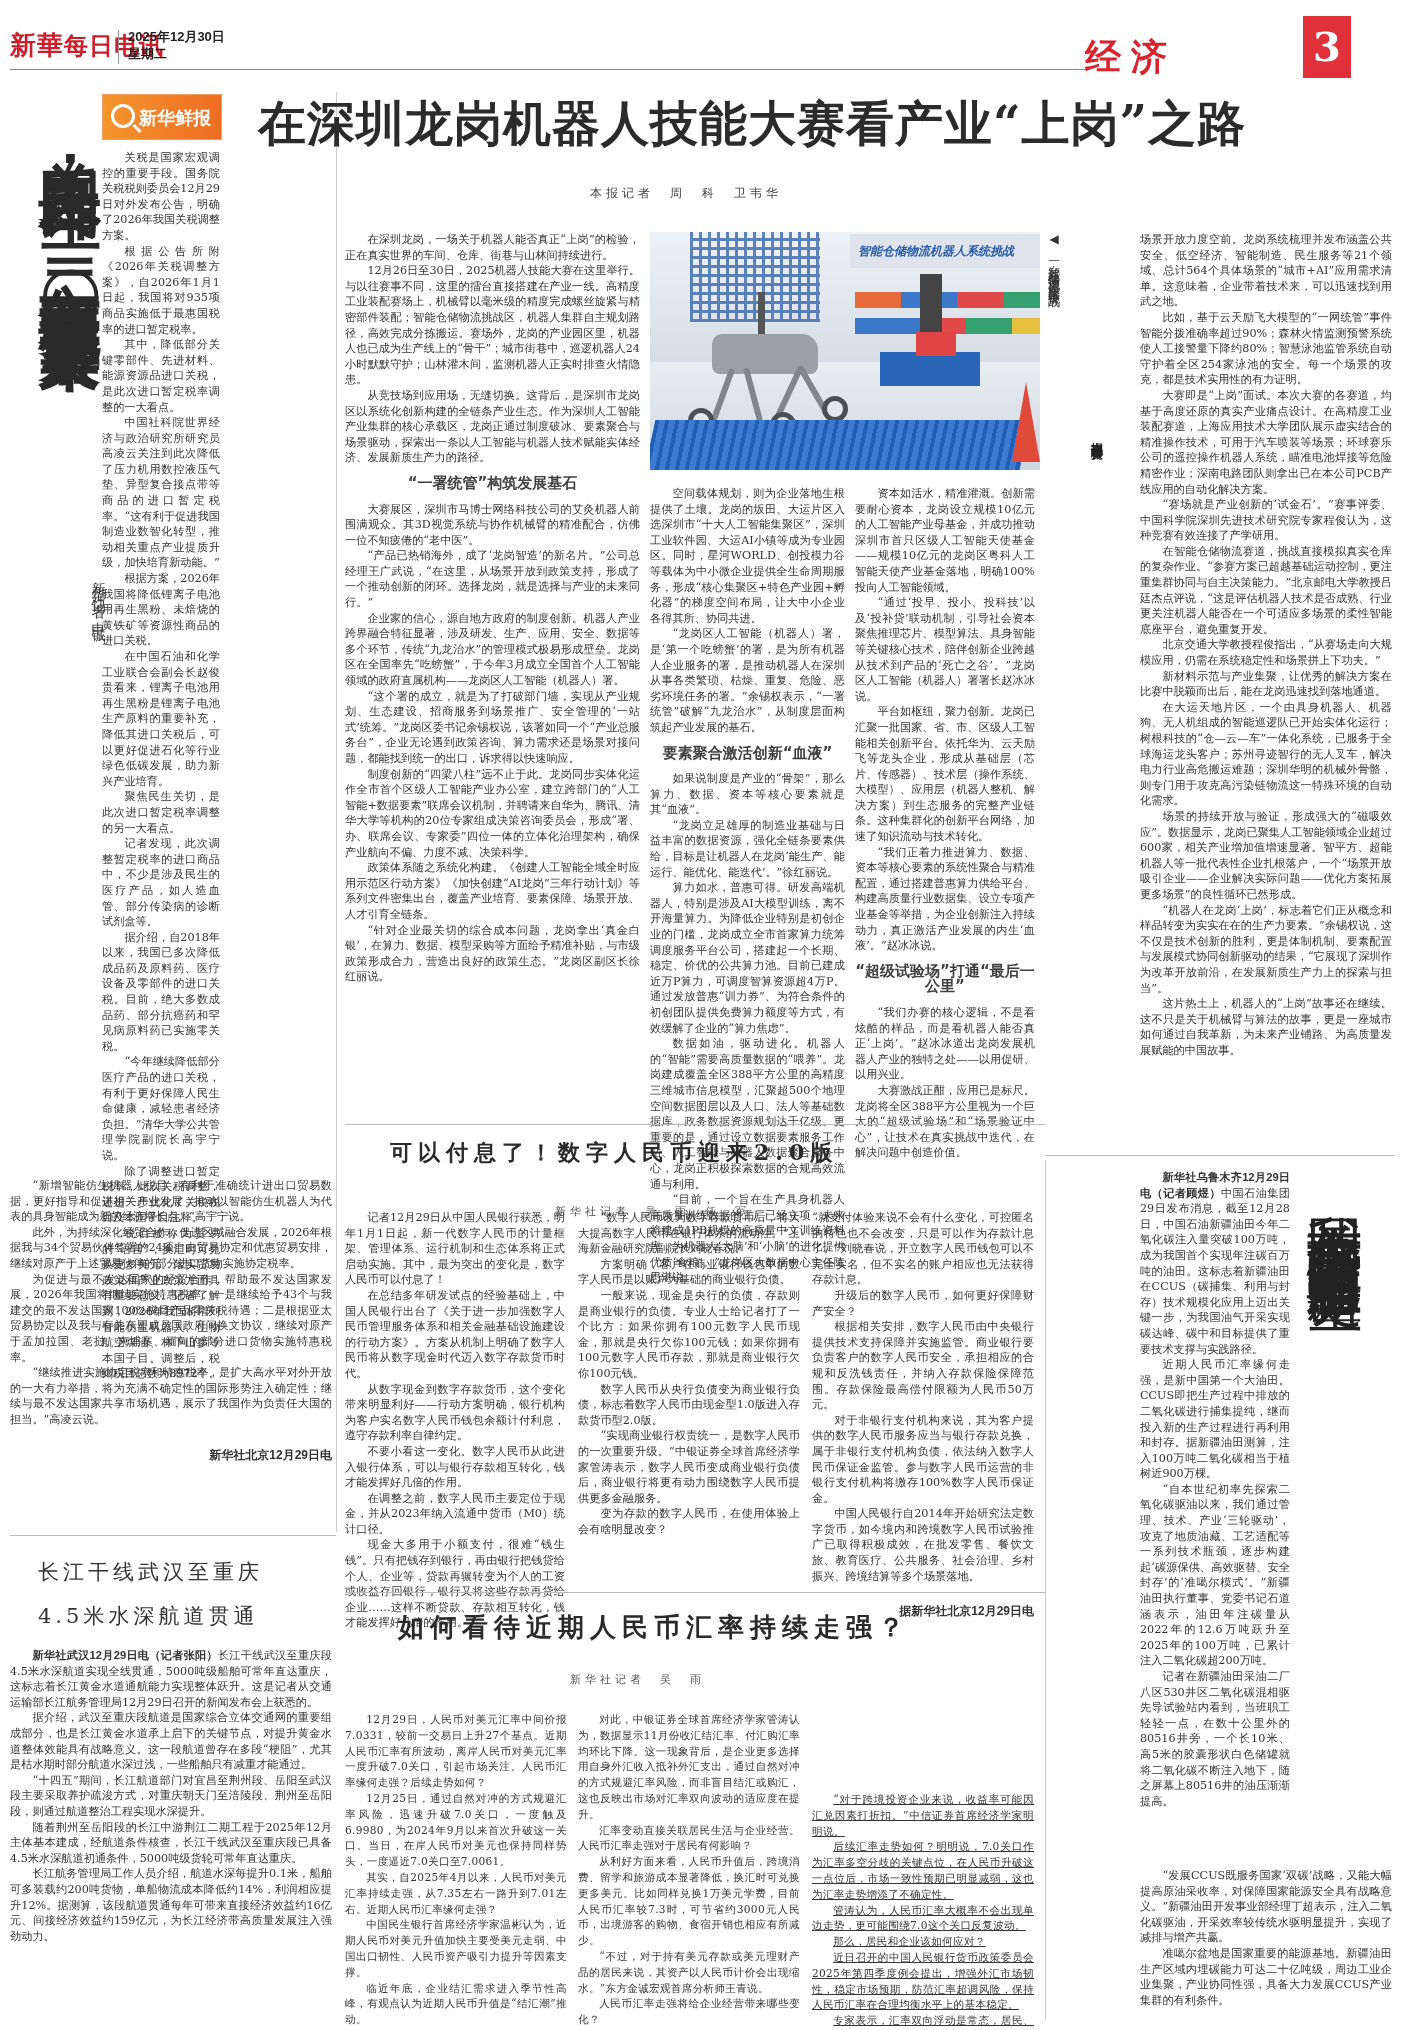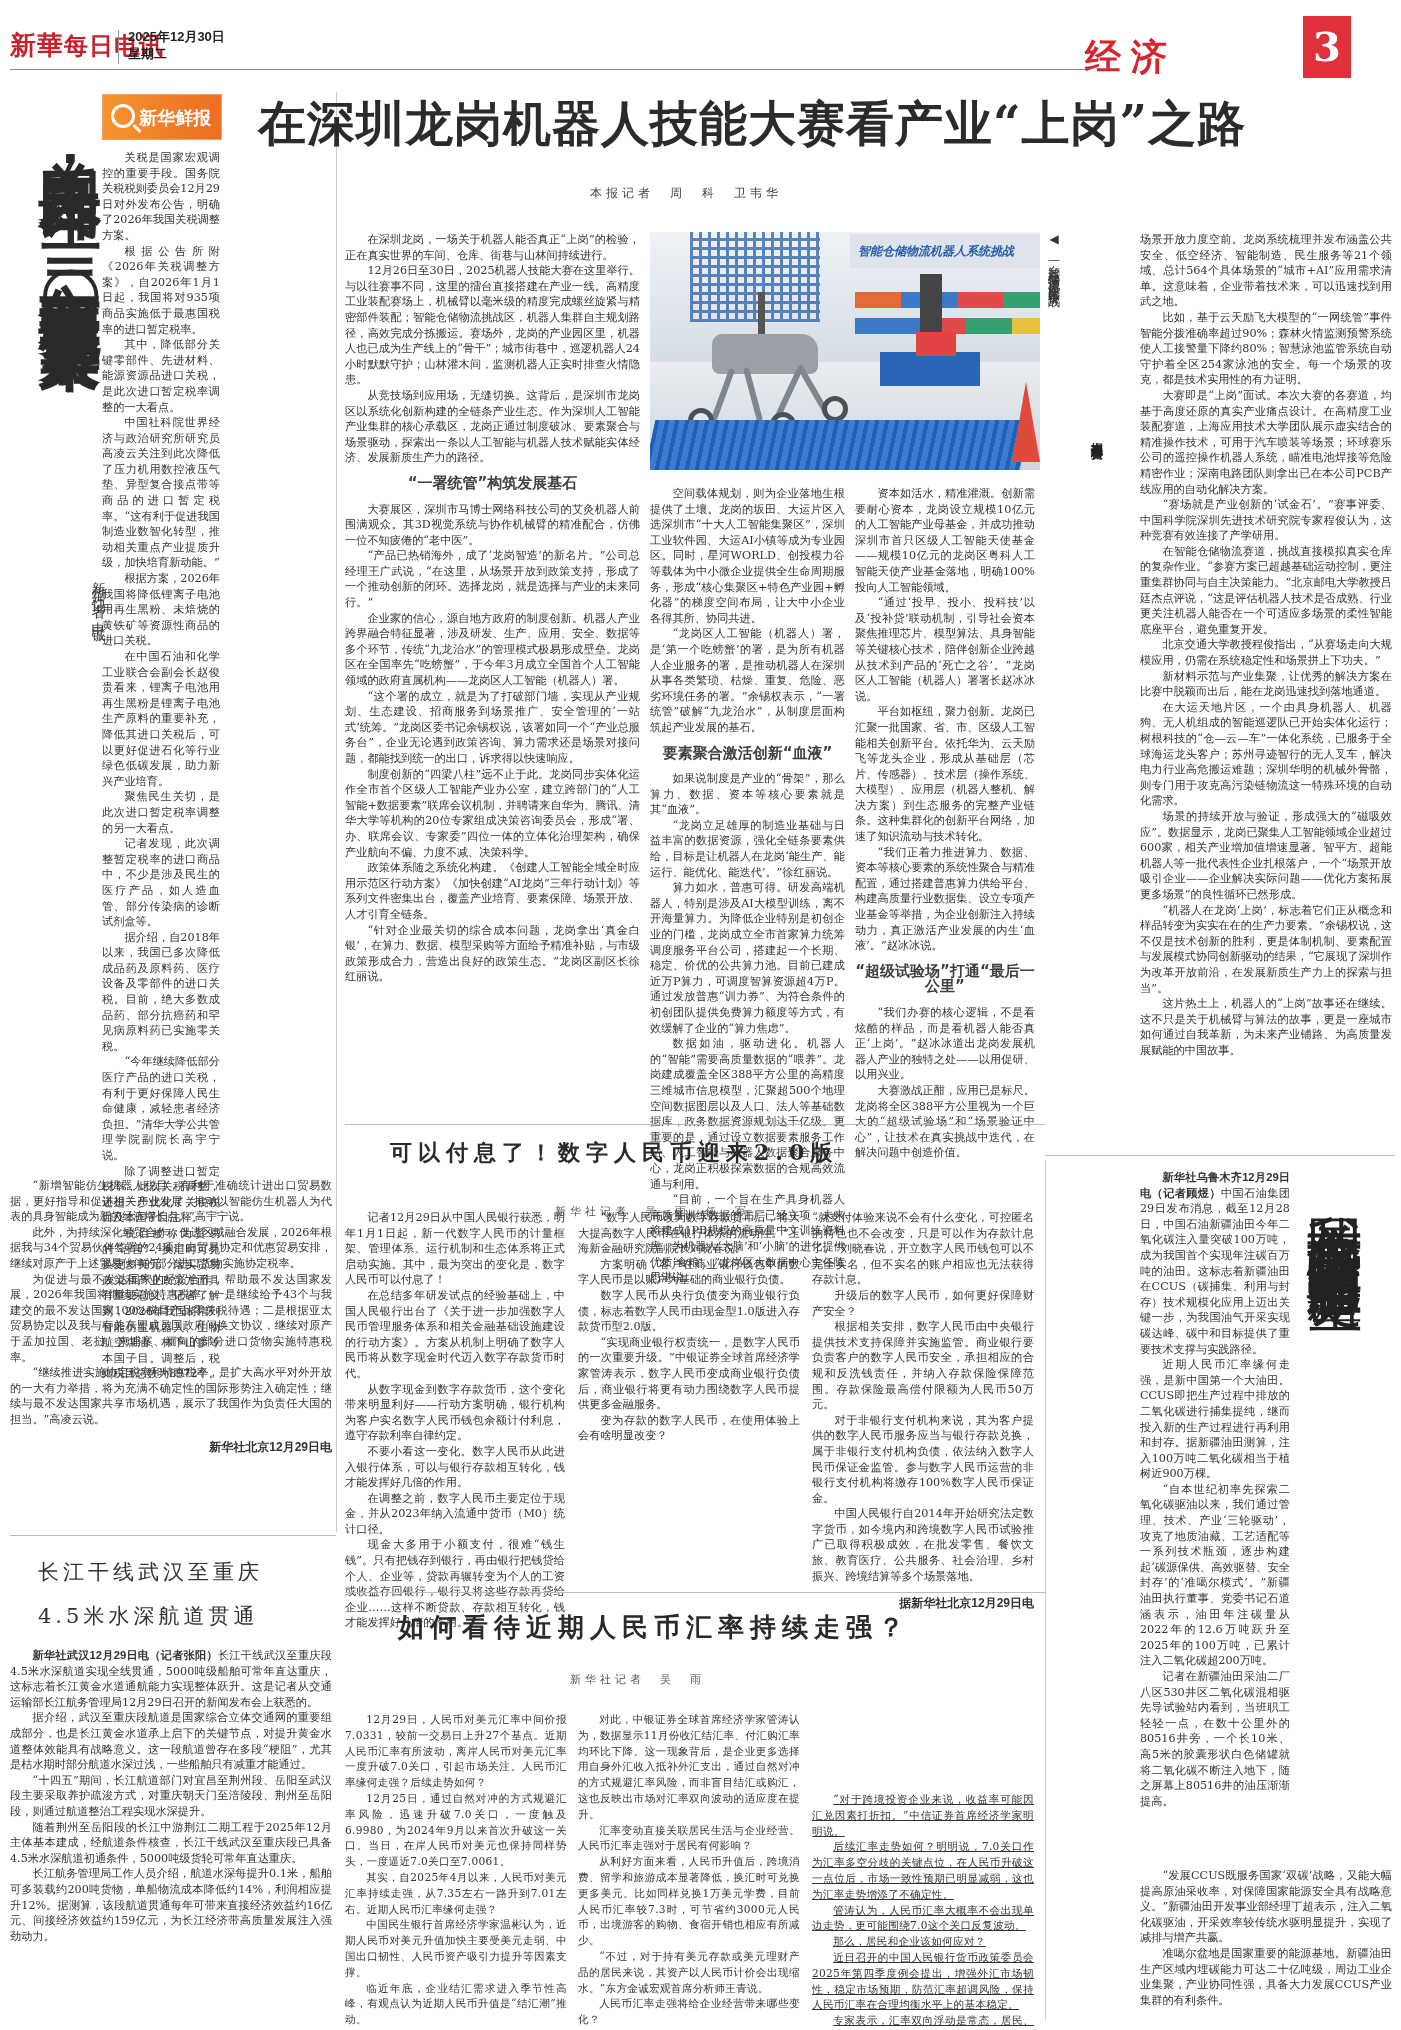--- a/index.html
+++ b/index.html
@@ -32,21 +32,21 @@
 
   
   .main-headline { left: 258px; top: 92px; font-size: 48px; font-weight: bold; color: #2b2b2b; letter-spacing: 1px; font-family: "DejaVu Serif", serif; }
   .main-byline { left: 590px; top: 185px; font-size: 12px; color: #444; letter-spacing: 4px; }
 
   
   .col { font-size: 11.2px; line-height: 15.6px; text-align: justify; color: #333; }
   .col p { text-indent: 2em; }
   .col p.noindent { text-indent: 0; }
   .subhead { font-size: 15px; font-weight: bold; text-align: center; color: #404040; font-family: "DejaVu Sans", sans-serif; margin: 10px 0 10px; text-indent: 0 !important; }
-  .dateline { font-family: "Liberation Sans", sans-serif; font-weight: bold; text-align: right; font-size: 12px; margin-top: 12px; text-indent: 0 !important; }
+  .dateline { font-family: "Liberation Sans", sans-serif; font-weight: bold; text-align: right; font-size: 12px; margin-top: 20px; text-indent: 0 !important; }
   .lead-bold { font-family: "Liberation Sans", sans-serif; font-weight: bold; }
 
   
   .photo { left: 650px; top: 232px; width: 390px; height: 238px; overflow: hidden; background: #dfe6ee; }
   .photo .bg-top { position: absolute; left: 0; top: 0; width: 390px; height: 130px; background: linear-gradient(180deg,#eef2f6,#d6dde5); }
   .photo .lattice { position: absolute; left: 40px; top: 0; width: 130px; height: 90px; background-image: repeating-linear-gradient(90deg,#2a5ea8 0 3px,transparent 3px 9px), repeating-linear-gradient(0deg,#2a5ea8 0 3px,transparent 3px 9px); opacity: .75; }
   .photo .banner { position: absolute; left: 200px; top: 2px; width: 190px; height: 34px; background: #dfe3ec; color: #2a5ea8; font-size: 12px; font-weight: bold; line-height: 34px; padding-left: 8px; font-family: "DejaVu Sans", sans-serif; font-style: italic; white-space: nowrap; overflow: hidden; }
   .photo .shelf { position: absolute; left: 205px; width: 185px; height: 16px; }
   .photo .floor { position: absolute; left: 0; top: 130px; width: 390px; height: 108px; background: linear-gradient(180deg,#e9edf1,#cfd6dd); }
   .photo .pallet { position: absolute; left: 0; top: 188px; width: 375px; height: 50px; background-image: repeating-linear-gradient(90deg,#1f5fb8 0 4px,#3d7bd0 4px 10px); transform: skewX(-12deg); }
@@ -214,20 +214,21 @@
   <p>记者12月29日从中国人民银行获悉，明年1月1日起，新一代数字人民币的计量框架、管理体系、运行机制和生态体系将正式启动实施。其中，最为突出的变化是，数字人民币可以付息了！</p>
   <p>在总结多年研发试点的经验基础上，中国人民银行出台了《关于进一步加强数字人民币管理服务体系和相关金融基础设施建设的行动方案》。方案从机制上明确了数字人民币将从数字现金时代迈入数字存款货币时代。</p>
   <p>从数字现金到数字存款货币，这个变化带来明显利好——行动方案明确，银行机构为客户实名数字人民币钱包余额计付利息，遵守存款利率自律约定。</p>
   <p>不要小看这一变化。数字人民币从此进入银行体系，可以与银行存款相互转化，钱才能发挥好几倍的作用。</p>
   <p>在调整之前，数字人民币主要定位于现金，并从2023年纳入流通中货币（M0）统计口径。</p>
   <p>现金大多用于小额支付，很难“钱生钱”。只有把钱存到银行，再由银行把钱贷给个人、企业等，贷款再辗转变为个人的工资或收益存回银行，银行又将这些存款再贷给企业……这样不断贷款、存款相互转化，钱才能发挥好几倍的作用。</p>
 </div>
 <div class="abs col" style="left:578px; top:1210px; width:222px;">
   <p>“数字人民币改为数字存款货币后，将大大提高数字人民币在银行体系的流动性。”上海新金融研究院副院长刘晓春说。</p>
   <p>方案明确，客户在商业银行钱包中的数字人民币是以账户为基础的商业银行负债。</p>
+  <p>一般来说，现金是央行的负债，存款则是商业银行的负债。专业人士给记者打了一个比方：如果你拥有100元数字人民币现金，那就是央行欠你100元钱；如果你拥有100元数字人民币存款，那就是商业银行欠你100元钱。</p>
   <p>数字人民币从央行负债变为商业银行负债，标志着数字人民币由现金型1.0版进入存款货币型2.0版。</p>
   <p>“实现商业银行权责统一，是数字人民币的一次重要升级。”中银证券全球首席经济学家管涛表示，数字人民币变成商业银行负债后，商业银行将更有动力围绕数字人民币提供更多金融服务。</p>
   <p>变为存款的数字人民币，在使用体验上会有啥明显改变？</p>
 </div>
 <div class="abs col" style="left:812px; top:1210px; width:222px;">
   <p class="noindent">“就支付体验来说不会有什么变化，可控匿名的特色也不会改变，只是可以作为存款计息了。”刘晓春说，开立数字人民币钱包可以不完全实名，但不实名的账户相应也无法获得存款计息。</p>
   <p>升级后的数字人民币，如何更好保障财产安全？</p>
   <p>根据相关安排，数字人民币由中央银行提供技术支持保障并实施监管。商业银行要负责客户的数字人民币安全，承担相应的合规和反洗钱责任，并纳入存款保险保障范围。存款保险最高偿付限额为人民币50万元。</p>
   <p>对于非银行支付机构来说，其为客户提供的数字人民币服务应当与银行存款兑换，属于非银行支付机构负债，依法纳入数字人民币保证金监管。参与数字人民币运营的非银行支付机构将缴存100%数字人民币保证金。</p>
   <p>中国人民银行自2014年开始研究法定数字货币，如今境内和跨境数字人民币试验推广已取得积极成效，在批发零售、餐饮文旅、教育医疗、公共服务、社会治理、乡村振兴、跨境结算等多个场景落地。</p>

